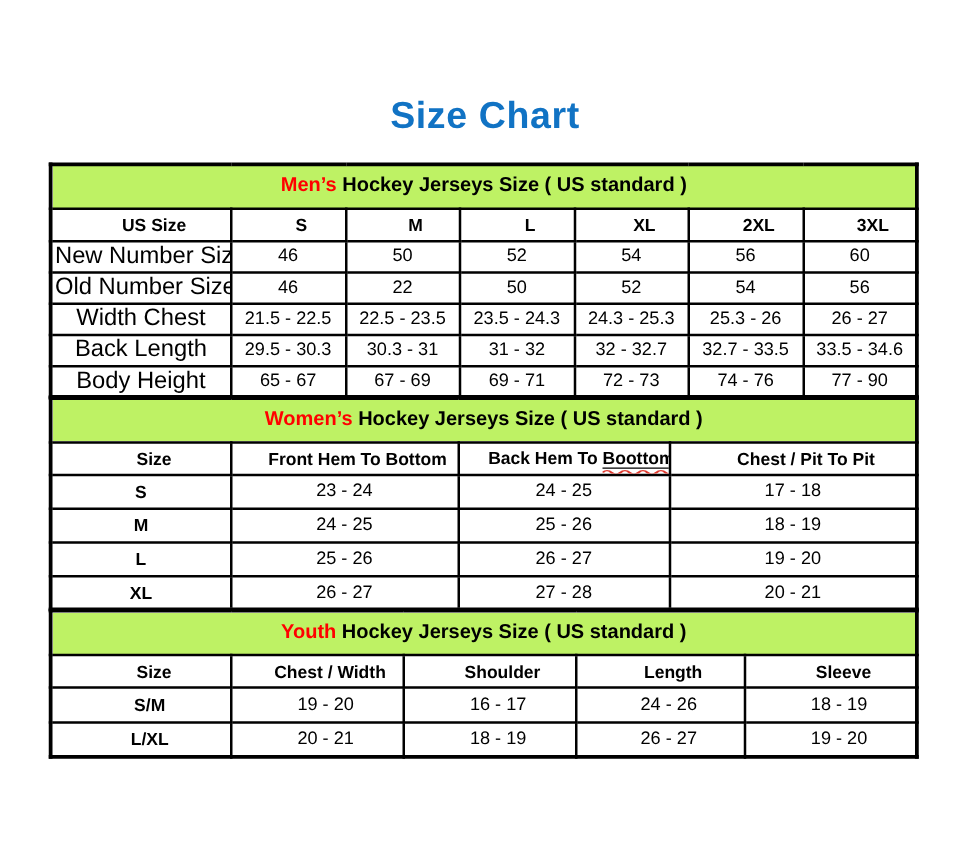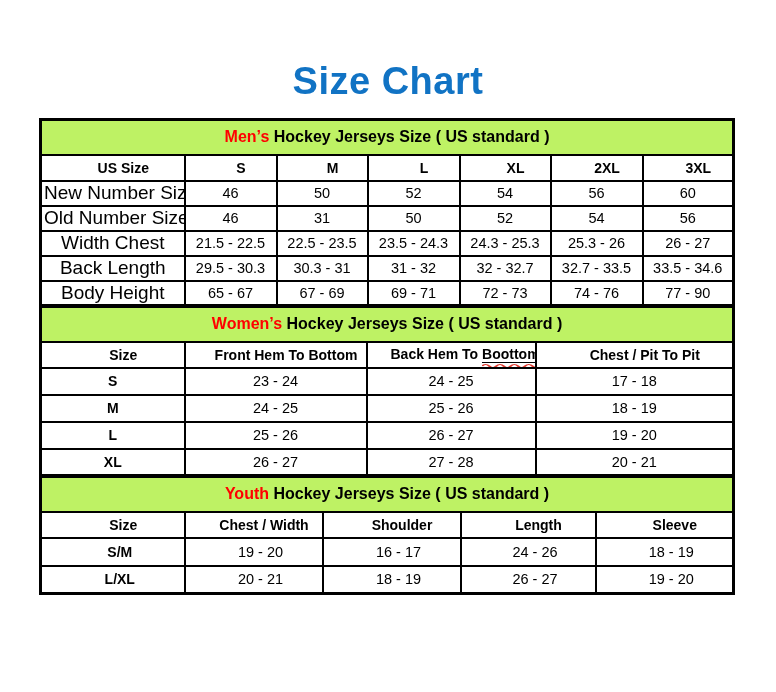--- a/index.html
+++ b/index.html
@@ -4,24 +4,24 @@
 <style>
   * { box-sizing: border-box; }
   html, body {
     margin: 0; padding: 0;
     width: 776px; height: 692px;
     background: #ffffff;
     overflow: hidden;
     font-family: "Liberation Sans", sans-serif;
   }
   .title {
-    margin: 0;
+    margin: 12px;
     padding-top: 62px;
     text-align: center;
-    font-size: 38px;
+    font-size: 30px;
     line-height: 38px;
     font-weight: bold;
     color: #1173C4;
     letter-spacing: 0.5px;
   }
   .tables {
     width: 693px;
     margin: 18px 0 0 39px;
   }
   table.sizing-table {
@@ -114,21 +114,21 @@
         <td class="data-cell">46</td>
         <td class="data-cell">50</td>
         <td class="data-cell">52</td>
         <td class="data-cell">54</td>
         <td class="data-cell">56</td>
         <td class="data-cell">60</td>
       </tr>
       <tr>
         <td class="data-cell label-plain">Old Number Size</td>
         <td class="data-cell">46</td>
-        <td class="data-cell">31</td>
+        <td class="data-cell">22</td>
         <td class="data-cell">50</td>
         <td class="data-cell">52</td>
         <td class="data-cell">54</td>
         <td class="data-cell">56</td>
       </tr>
       <tr>
         <td class="data-cell label-plain">Width Chest</td>
         <td class="data-cell">21.5 - 22.5</td>
         <td class="data-cell">22.5 - 23.5</td>
         <td class="data-cell">23.5 - 24.3</td>

